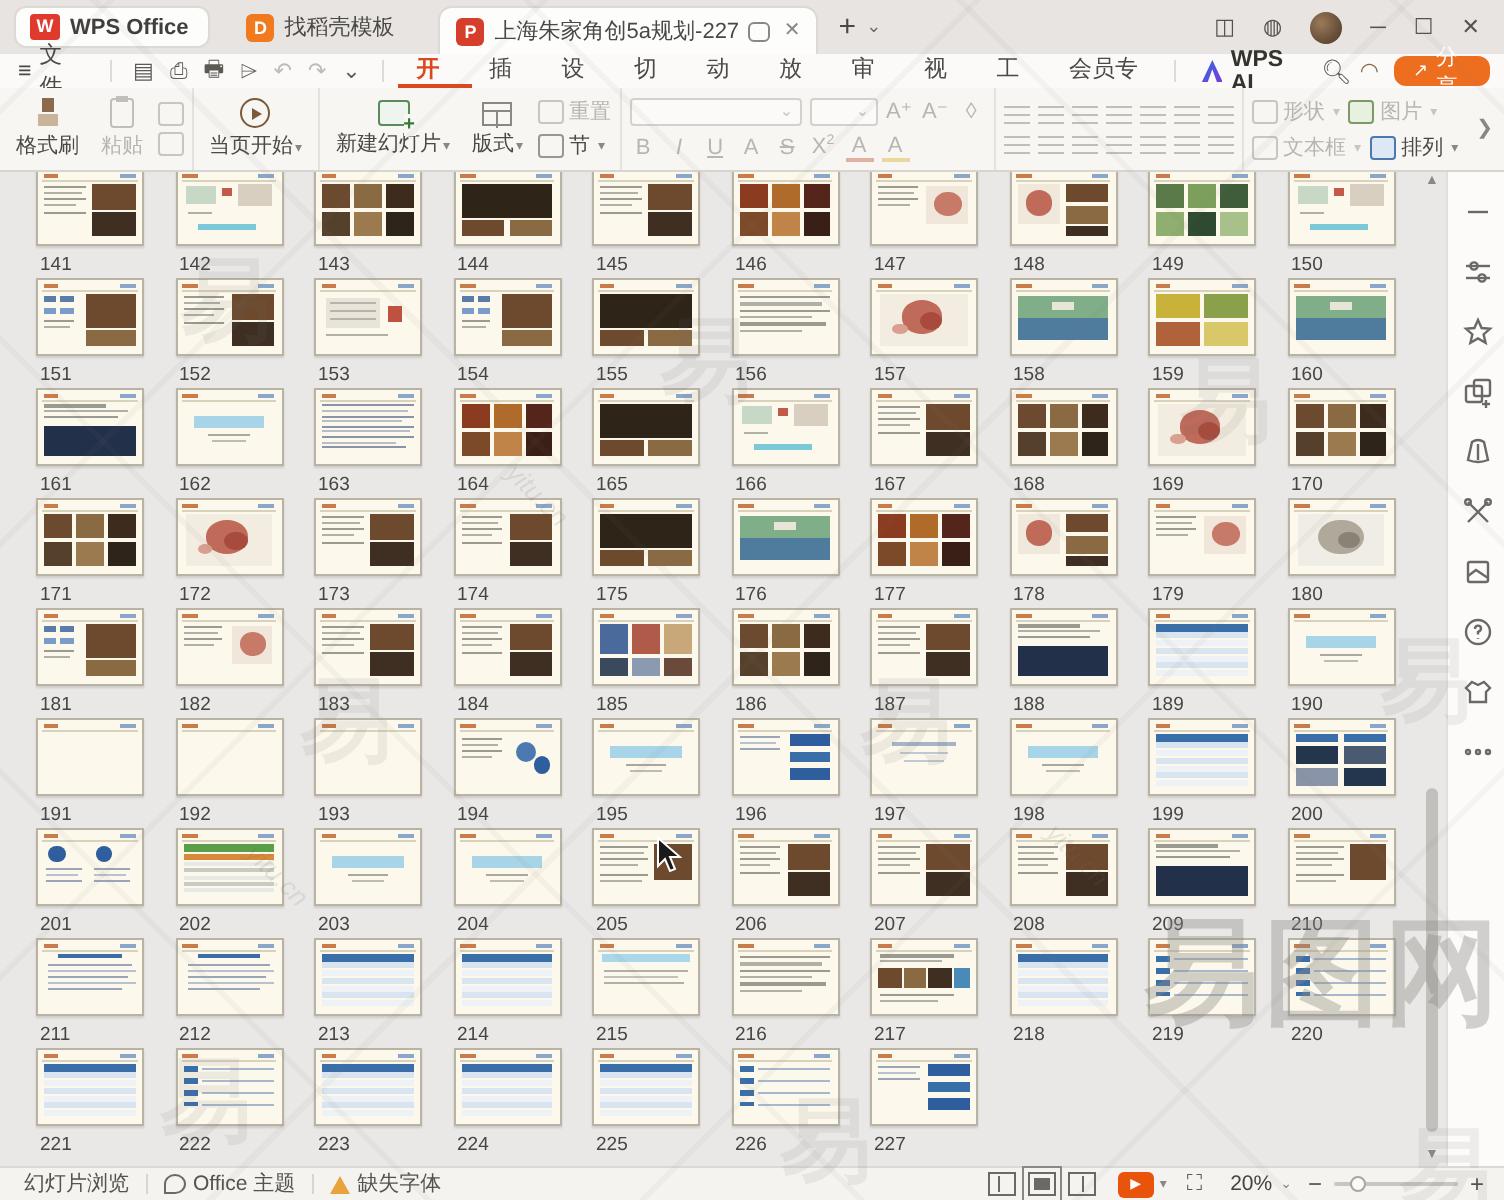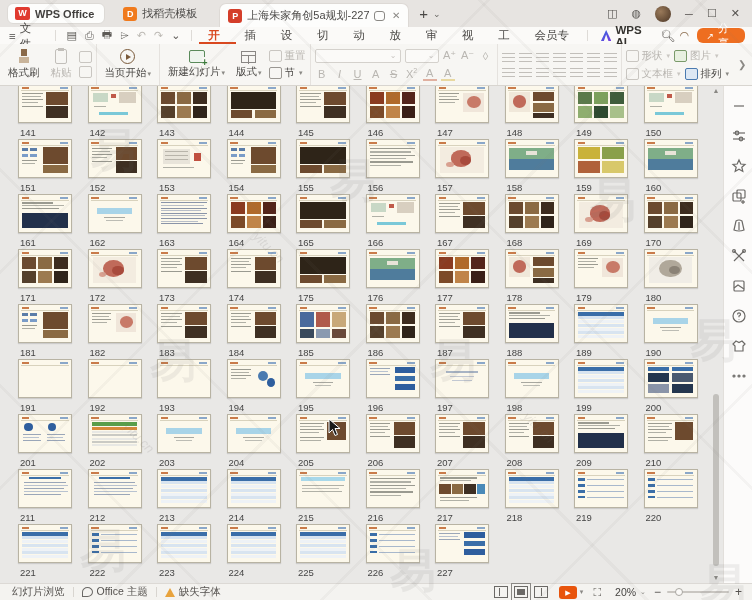--- a/index.html
+++ b/index.html
@@ -1661,19 +1661,20 @@
     <div class="wm-glyph" style="left: 590px; top: 170px;">易</div>
     <div class="wm-glyph" style="left: 150px; top: 330px;">易</div>
     <div class="wm-glyph" style="left: 430px; top: 330px;">易</div>
     <div class="wm-glyph" style="left: 690px; top: 310px;">易</div>
     <div class="wm-glyph" style="left: 80px; top: 520px;">易</div>
     <div class="wm-glyph" style="left: 390px; top: 540px;">易</div>
     <div class="wm-glyph" style="left: 700px; top: 555px;">易</div>
     <div class="wm-site" style="left: 250px; top: 240px;">yitu.cn</div>
     <div class="wm-site" style="left: 520px; top: 420px;">yitu.cn</div>
     <div class="wm-site" style="left: 120px; top: 430px;">yitu.cn</div>
+    <div class="wm-brand">易图网</div>
   </div>
 
 <div id="cursor">
   <svg width="13" height="19" viewBox="0 0 13 19">
       <path d="M1 1 L1 15 L4.5 11.5 L7 17.5 L9.5 16.5 L7 10.5 L12 10.5 Z" fill="#1a1a1a" stroke="#fff" stroke-width="1"></path>
     </svg>
 </div>
 
 </body></html>

